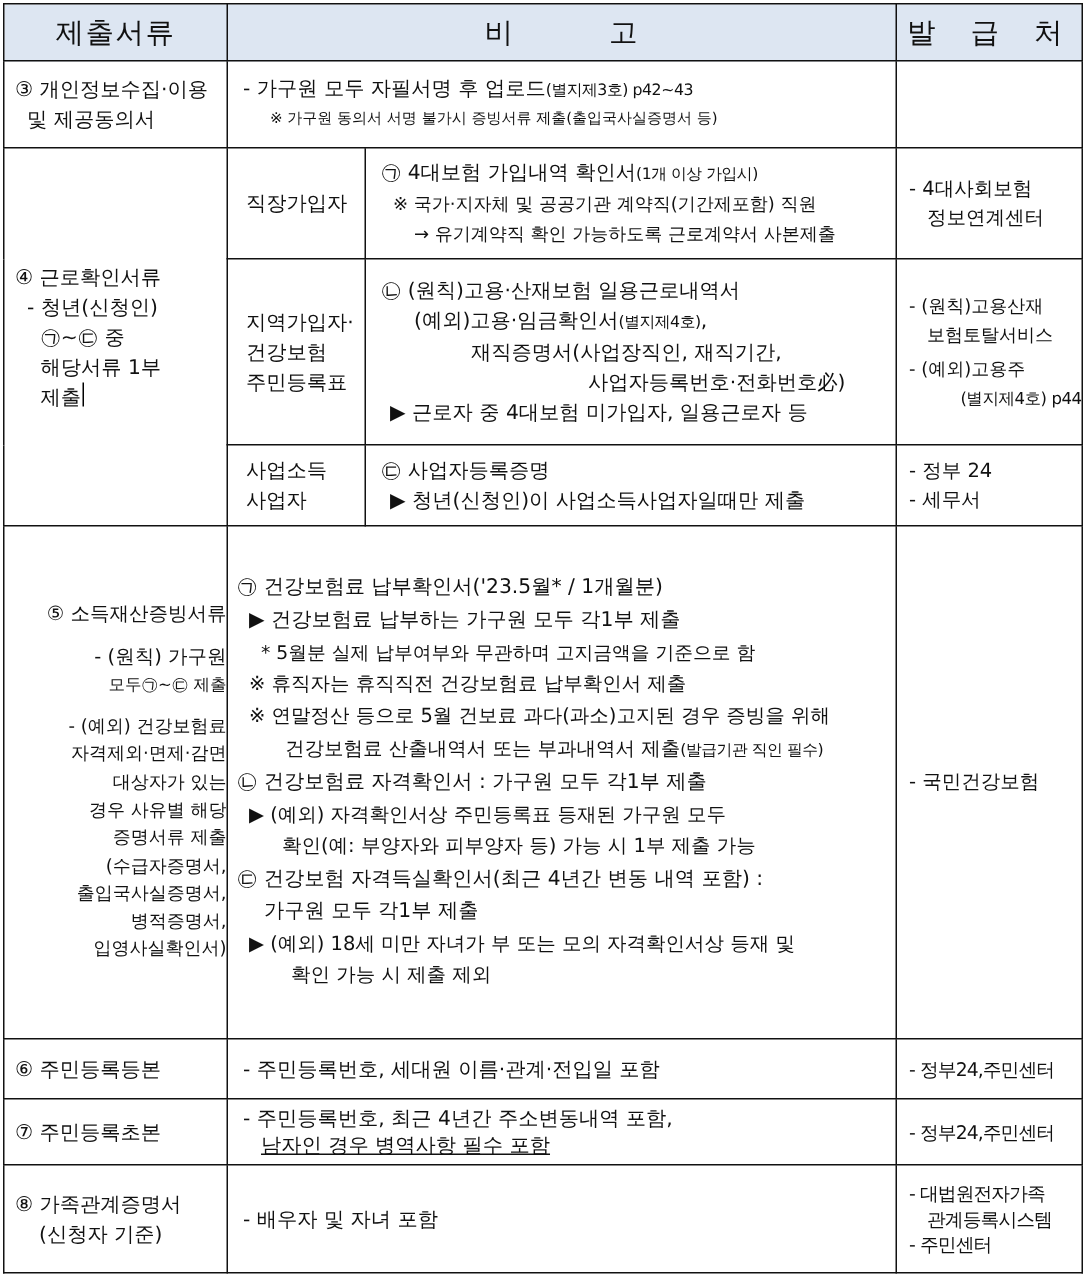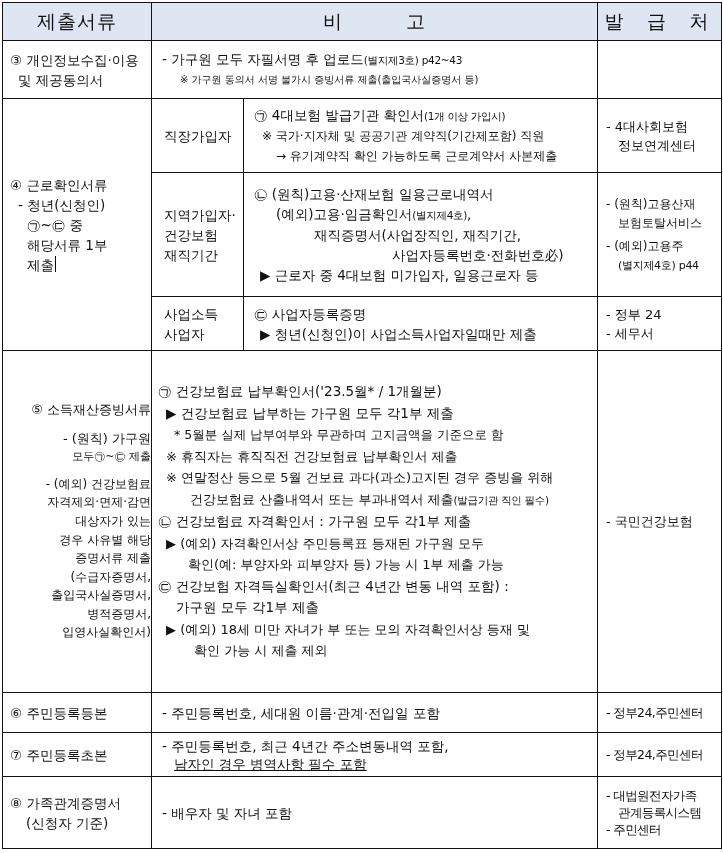--- a/index.html
+++ b/index.html
@@ -29,21 +29,21 @@
     letter-spacing: 1px;
   }
   th.hdr.spaced { letter-spacing: 6px; font-family: Liberation Mono, monospace; }
   th.hdr.wide { word-spacing: 56px; }
   .cell { font-size: 13.5px; line-height: 20px; }
   .col1 { padding-left: 7px !important; }
   .sub { text-align: left; padding-left: 12px !important; font-size: 13.5px; line-height: 20px; }
   .body { padding: 3px 6px 3px 10px !important; }
   .iss { padding-left: 8px !important; font-size: 13px; line-height: 19px; }
   .line { display: block; white-space: nowrap; }
-  .small { font-size: 10.5px; letter-spacing: -0.3px; }
+  .small { font-size: 10.5px; letter-spacing: -0.3px; text-align: right; }
   .i1 { padding-left: 8px; }
   .i2 { padding-left: 18px; }
   .i3 { padding-left: 22px; }
   .i4 { padding-left: 60px; }
   .l5 { line-height: 21.5px; }
   .cursor { display: inline-block; width: 1px; height: 16px; background:#000; vertical-align: -2px; margin-left: 1px; }
   .ul { text-decoration: underline; text-decoration-thickness: 1px; }
   .col1 .line { white-space: nowrap; }
   .c1s { font-size: 12px; line-height: 18.6px; text-align: right; }
 </style>
@@ -84,35 +84,35 @@
         <span class="line">④ 근로확인서류</span>
         <span class="line" style="padding-left:8px">- 청년(신청인)</span>
         <span class="line" style="padding-left:17px">㉠~㉢ 중</span>
         <span class="line" style="padding-left:17px">해당서류 1부</span>
         <span class="line" style="padding-left:17px"><span>제출</span><span class="cursor"></span></span>
       </td>
       <td class="sub">
         <span class="line">직장가입자</span>
       </td>
       <td class="cell body">
-        <span class="line"><span>㉠ 4대보험 발급기관 확인서</span><span class="small">(1개 이상 가입시)</span></span>
+        <span class="line"><span>㉠ 4대보험 가입내역 확인서</span><span class="small">(1개 이상 가입시)</span></span>
         <span class="line i1" style="font-size:12px">※ 국가·지자체 및 공공기관 계약직(기간제포함) 직원</span>
         <span class="line i3" style="font-size:12px">→ 유기계약직 확인 가능하도록 근로계약서 사본제출</span>
       </td>
       <td class="cell iss">
         <span class="line">- 4대사회보험</span>
         <span class="line" style="padding-left:12px">정보연계센터</span>
       </td>
     </tr>
 
     <tr style="height:124px">
       <td class="sub">
         <span class="line">지역가입자·</span>
         <span class="line">건강보험</span>
-        <span class="line">재직기간</span>
+        <span class="line">주민등록표</span>
       </td>
       <td class="cell body">
         <span class="line">㉡ (원칙)고용·산재보험 일용근로내역서</span>
         <span class="line i3"><span>(예외)고용·임금확인서</span><span class="small">(별지제4호)</span><span>,</span></span>
         <span class="line i4">재직증명서(사업장직인, 재직기간,</span>
         <span class="line" style="padding-left:138px">사업자등록번호·전화번호必)</span>
         <span class="line i2" style="padding-left:6px">▶ 근로자 중 4대보험 미가입자, 일용근로자 등</span>
       </td>
       <td class="cell iss" style="font-size:12px;line-height:19px">
         <span class="line">- (원칙)고용산재</span>

